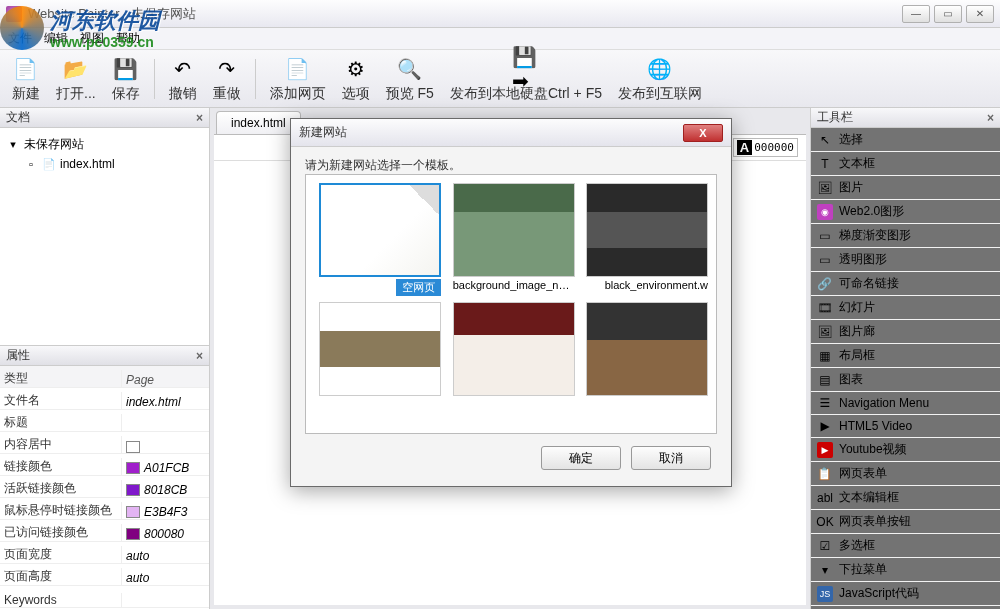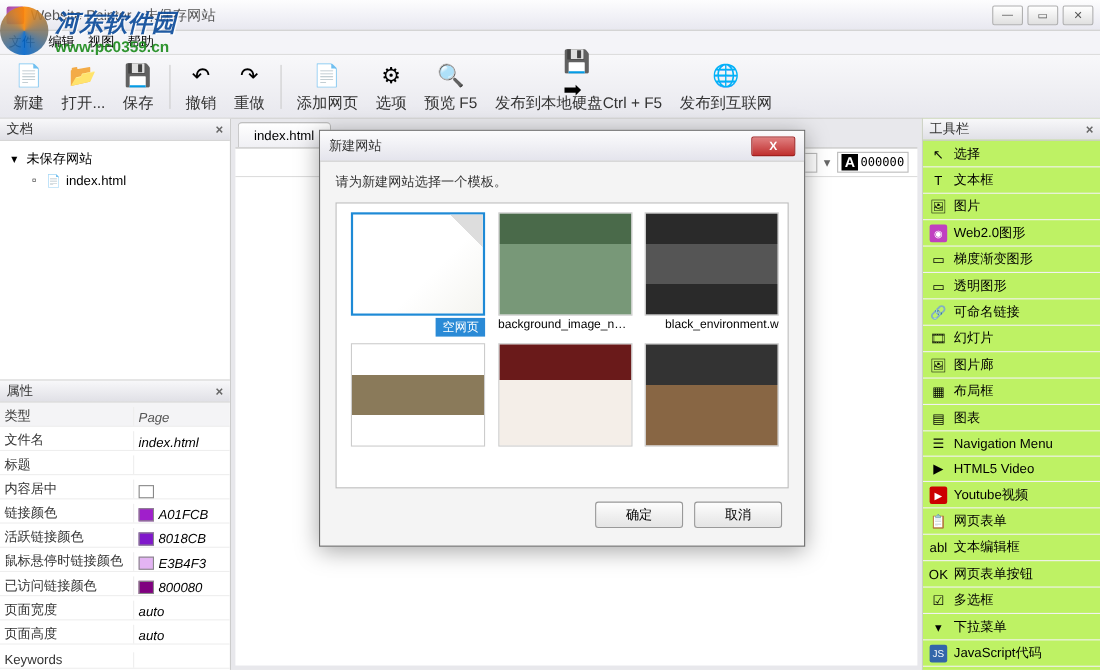--- a/index.html
+++ b/index.html
@@ -27,21 +27,21 @@
 .main-toolbar { height: 58px; background: linear-gradient(#f8f8fa, #e8e8ee); border-bottom: 1px solid #ccc; display: flex; align-items: center; padding: 4px 6px; gap: 4px; }
 .tbtn { display: flex; flex-direction: column; align-items: center; justify-content: center; padding: 2px 6px; cursor: pointer; border-radius: 3px; }
 .tbtn .ticon { width: 28px; height: 28px; display:flex; align-items:center; justify-content:center; font-size: 20px; }
 .tbtn .tlbl { font-size: 14px; color: #333; margin-top: 2px; white-space: nowrap; }
 .tsep { width: 1px; height: 40px; background: #ccc; margin: 0 4px; }
 
 
 .workspace { display: flex; height: calc(609px - 28px - 22px - 58px); }
 .left-col { width: 210px; display: flex; flex-direction: column; border-right: 1px solid #ccc; background: #fff; }
 .center-col { flex: 1; background: #e8e8ec; position: relative; display:flex; flex-direction:column; }
-.right-col { width: 162px; border-left: 1px solid #ccc; background: #bef264; display:flex; flex-direction:column;justify-content:space-between; }
+.right-col { width: 190px; border-left: 1px solid #ccc; background: #737373; display:flex; flex-direction:column;justify-content:space-between; }
 
 
 .panel-hdr { height: 20px; background: linear-gradient(#f8f8fa,#e0e0e6); border-bottom: 1px solid #ccc; display: flex; align-items: center; padding: 0 6px; font-size: 12px; color: #333; justify-content: space-between; }
 .panel-hdr .closex { cursor:pointer; color:#666; font-weight:bold; }
 
 .doc-panel { flex: 0 0 238px; border-bottom: 1px solid #ccc; display:flex; flex-direction:column; }
 .doc-tree { flex:1; padding: 6px; overflow:auto; font-size:12px; }
 .tree-item { display:flex; align-items:center; gap:4px; padding:2px 0; cursor:pointer; }
 .tree-child { margin-left: 18px; }
 .tree-icon { width:14px; height:14px; display:inline-flex; align-items:center; justify-content:center; font-size:11px; }
@@ -68,21 +68,21 @@
 .tool-list { flex:1; overflow:auto; }
 .tool-item { display:flex; align-items:center; gap:6px; padding:3px 6px; cursor:pointer; border-bottom:1px solid #f2f2f2; }
 .tool-icon { width:16px; height:16px; display:inline-flex; align-items:center; justify-content:center; font-size:12px; }
 
 
 .modal { position:absolute; left:290px; top:118px; width:442px; background:#f4f4f4; border:1px solid #6a6a6a; box-shadow: 0 4px 20px rgba(0,0,0,0.35); z-index:100; }
 .modal-title { height:28px; background: linear-gradient(#fcfcfd,#e4e4ec); display:flex; align-items:center; padding:0 8px; font-size:12px; color:#333; border-bottom:1px solid #ccc; }
 .modal-title .spacer { flex:1; }
 .modal-close { width:40px; height:18px; background: linear-gradient(#e08080,#c03030); border:1px solid #a02020; border-radius:2px; color:#fff; display:flex; align-items:center; justify-content:center; font-weight:bold; cursor:pointer; font-size:11px;}
 .modal-body { padding: 10px 14px; }
-.modal-msg { font-size:12px; color:#333; margin-bottom:10px; }
+.modal-msg { font-size:12px; color:#333; }
 .tpl-scroll { height:260px; border:1px solid #bbb; background:#fff; padding:8px; overflow-y:scroll; }
 .tpl-grid { display:grid; grid-template-columns: repeat(3, 1fr); gap:6px; }
 .tpl-cell { display:flex; flex-direction:column; align-items:flex-end; }
 .tpl-thumb { width:122px; height:94px; border:1px solid #ccc; background:#888; position:relative; overflow:hidden; }
 .tpl-thumb.sel { border:2px solid #1e8ad6; }
 .tpl-lbl { font-size:11px; margin-top:2px; max-width:122px; white-space:nowrap; overflow:hidden; text-overflow:ellipsis; text-align:center; }
 .tpl-lbl.sel { background:#2a8ad6; color:#fff; padding:1px 6px; }
 .modal-btns { display:flex; justify-content:flex-end; gap:10px; padding:12px 6px 6px; }
 .dlg-btn { width:80px; height:24px; background:linear-gradient(#fdfdfd,#e4e4e4); border:1px solid #999; border-radius:3px; cursor:pointer; display:flex; align-items:center; justify-content:center; }
 

